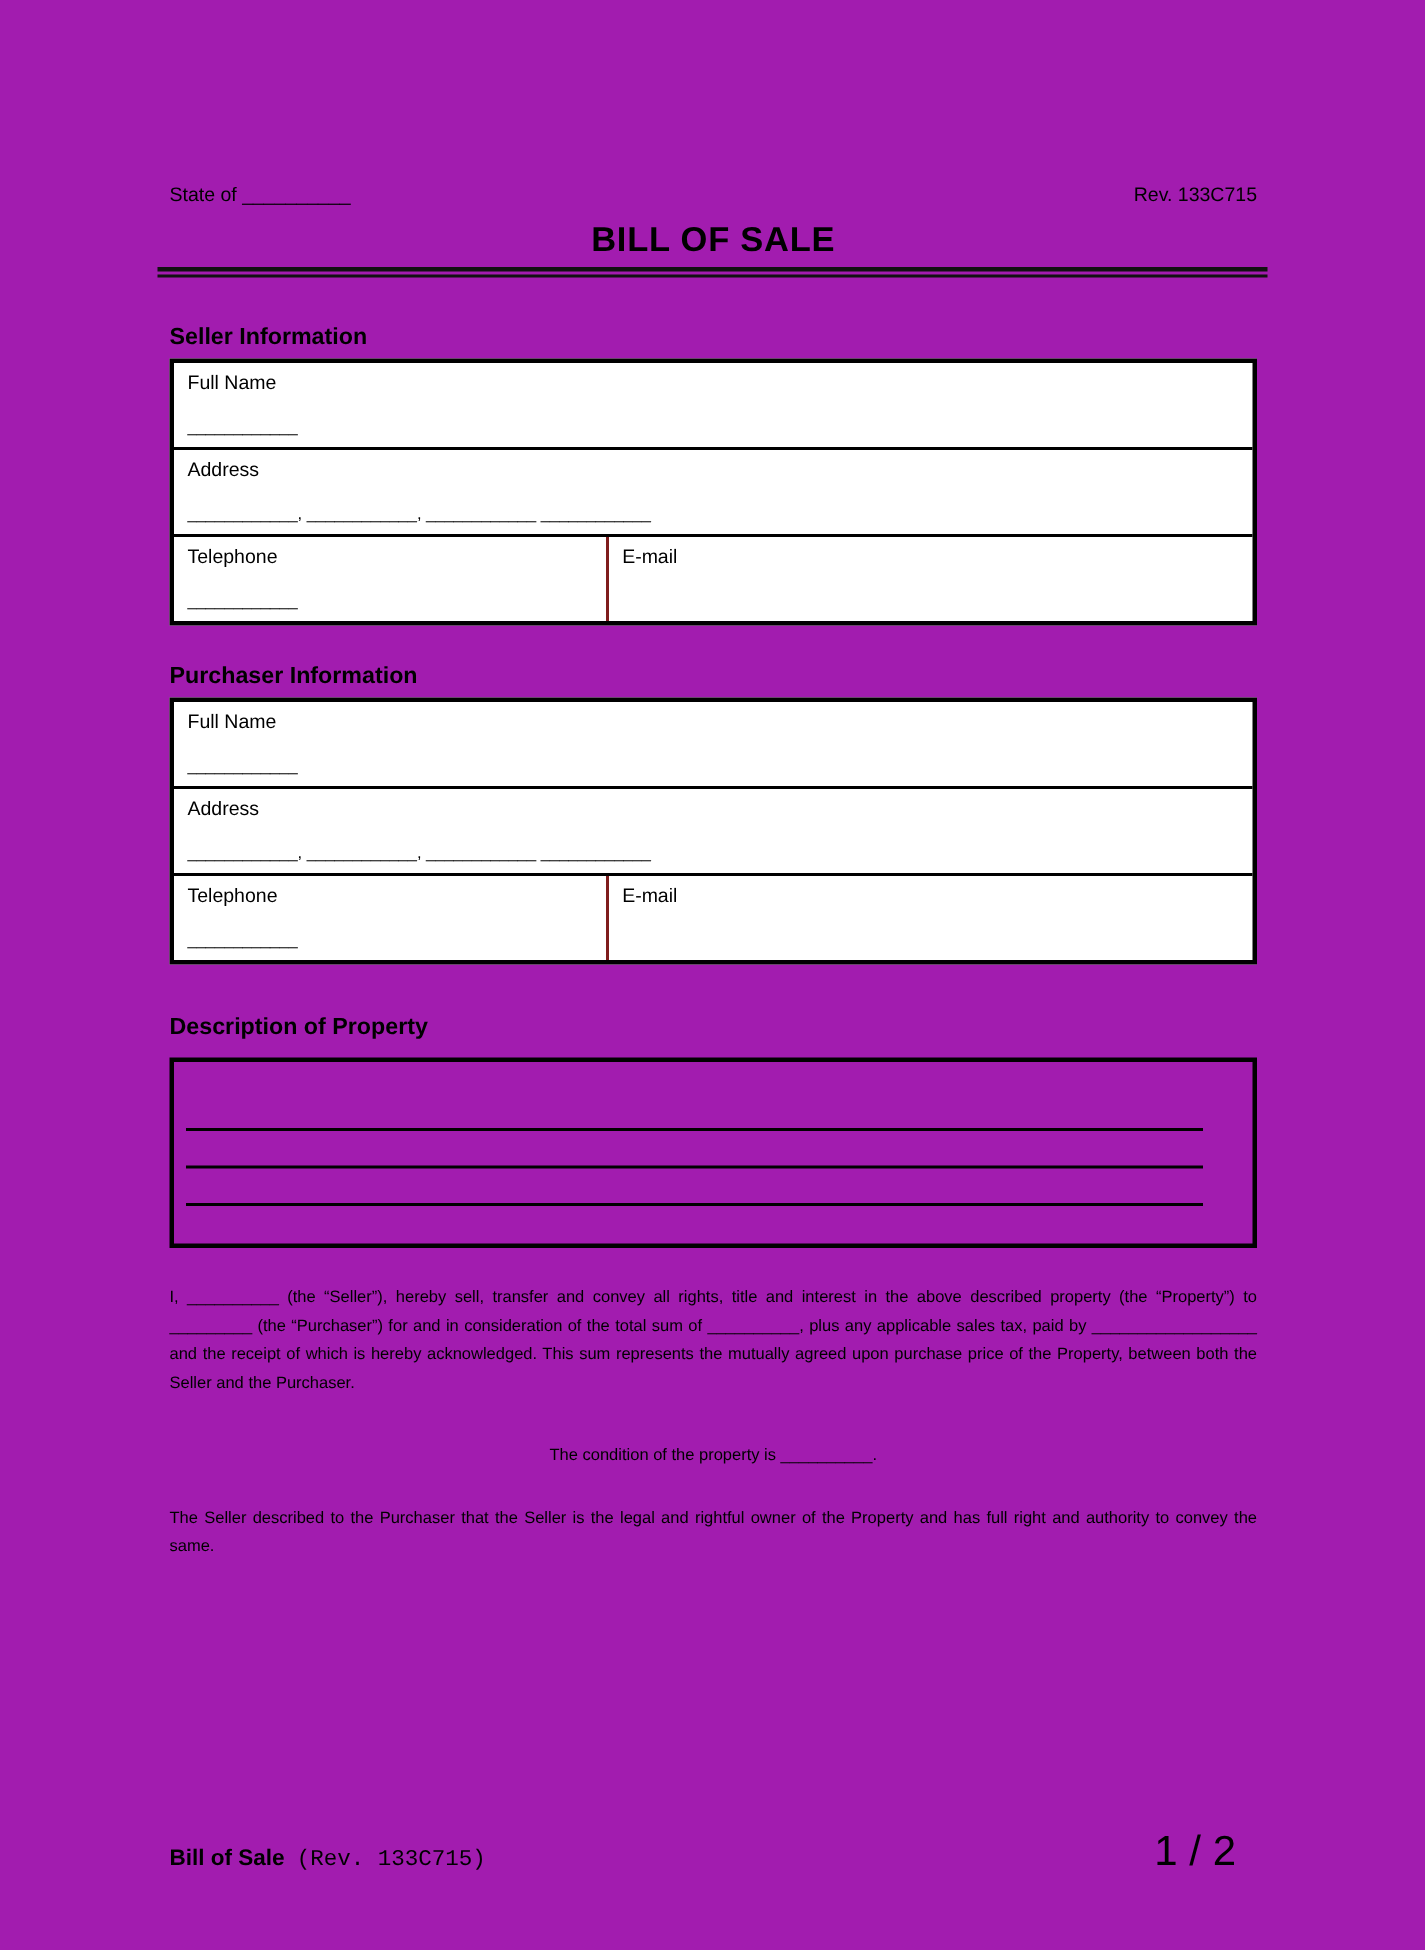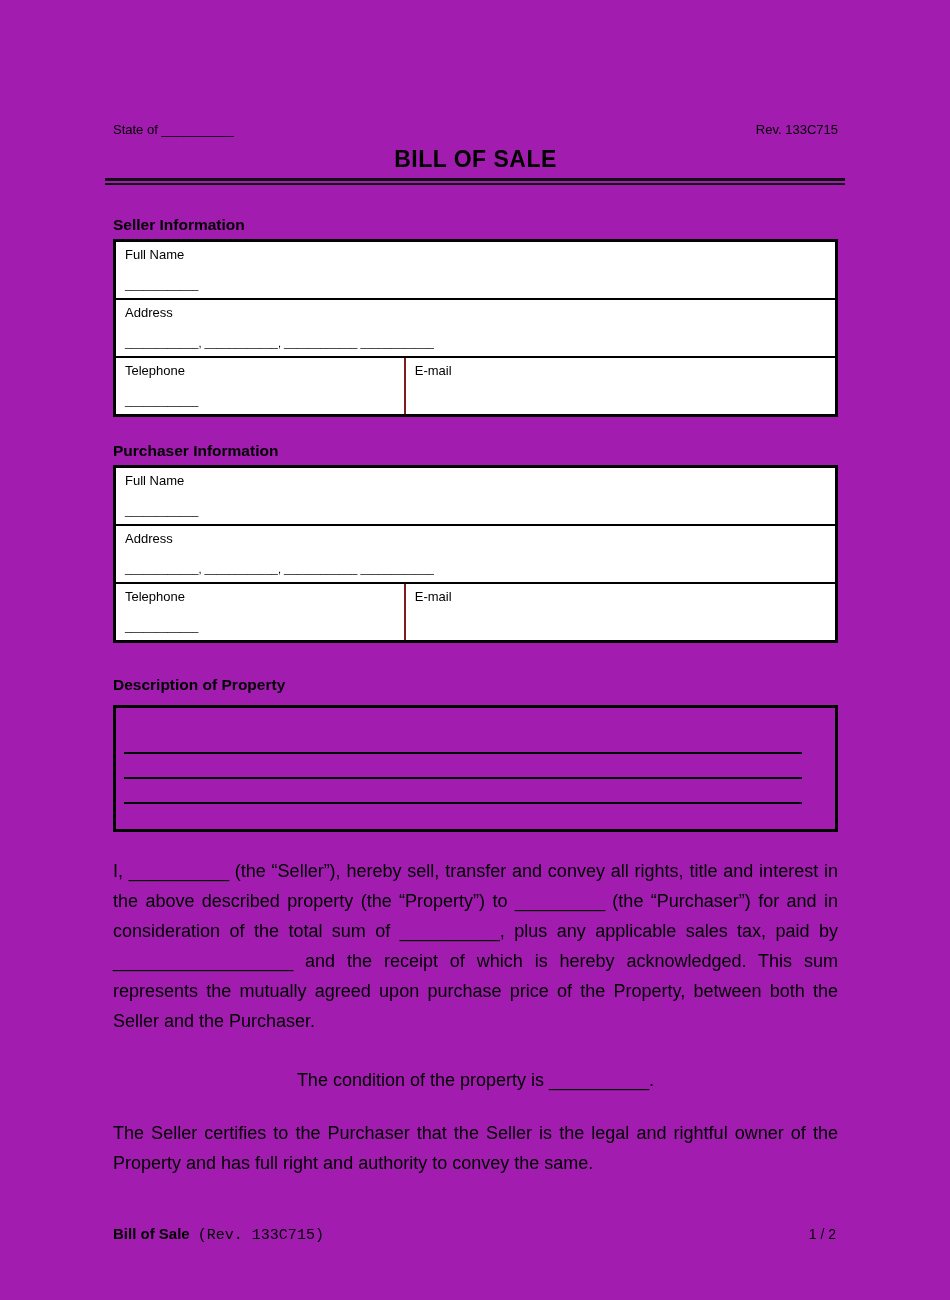--- a/index.html
+++ b/index.html
@@ -90,41 +90,41 @@
   .desc-line {
     height: 23px;
     border-bottom: 2px solid #000;
     margin: 0 33px 0 8px;
   }
   .desc-line:first-child { height: 44px; }
 
   
   .para {
     margin: 23px 0 0 0;
-    font-size: 18px;
-    line-height: 30px;
+    font-size: 11px;
+    line-height: 19px;
     text-align: justify;
     white-space: normal;
   }
   .para-first { margin-top: 24px; }
   .para-short { text-align: center; margin-top: 29px; }
   .para-bold { font-weight: bold; margin-top: 21px; }
 
   
   .footer {
     position: absolute;
     left: 113px; right: 112px; top: 1222px;
     display: flex;
     justify-content: space-between;
     align-items: baseline;
   }
   .footer-left { font-size: 15px; line-height: 20px; }
   .footer-doc-name { font-weight: bold; }
   .footer-rev { margin-left: 4px; font-family: Liberation Mono, monospace; }
-  .footer-page-num { font-size: 14px; line-height: 24px; margin-right: 2px; }
+  .footer-page-num { font-size: 28px; line-height: 24px; margin-right: 14px; }
 </style>
 </head>
 <body>
 
 <div class="page">
   <div class="content">
 
     <div class="header-row">
       <span>State of __________</span>
       <span>Rev. 133C715</span>
@@ -184,21 +184,21 @@
 
     <h2 class="section-heading desc-heading">Description of Property</h2>
     <div class="desc-box">
       <div class="desc-line"></div>
       <div class="desc-line"></div>
       <div class="desc-line"></div>
     </div>
 
     <p class="para para-first">I, __________ (the “Seller”), hereby sell, transfer and convey all rights, title and interest in the above described property (the “Property”) to _________ (the “Purchaser”) for and in consideration of the total sum of __________, plus any applicable sales tax, paid by __________________ and the receipt of which is hereby acknowledged. This sum represents the mutually agreed upon purchase price of the Property, between both the Seller and the Purchaser.</p>
     <p class="para para-short">The condition of the property is __________.</p>
-    <p class="para">The Seller certifies to the Purchaser that the Seller is the legal and rightful owner of the Property and has full right and authority to convey the same.</p>
+    <p class="para">The Seller described to the Purchaser that the Seller is the legal and rightful owner of the Property and has full right and authority to convey the same.</p>
   </div>
 
   <div class="footer">
     <div class="footer-left">
       <span class="footer-doc-name">Bill of Sale</span>
       <span class="footer-rev">(Rev. 133C715)</span>
     </div>
     <div class="footer-page-num">1 / 2</div>
   </div>
 </div>

